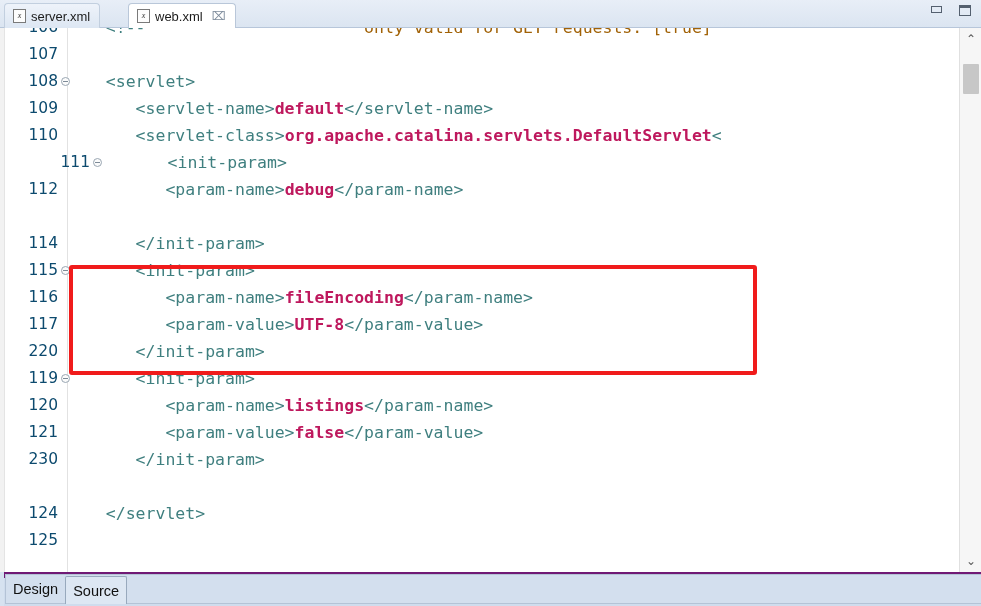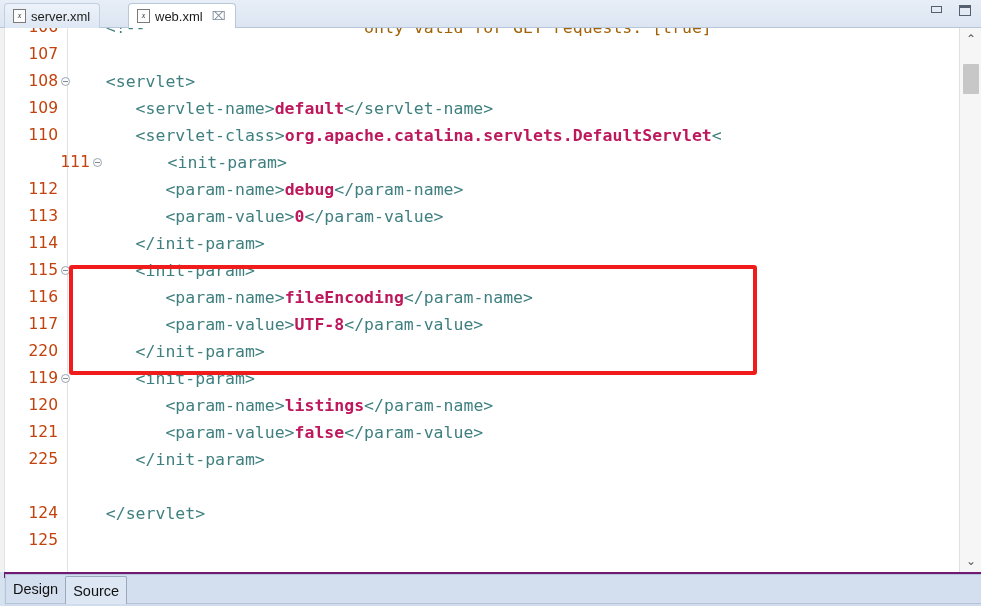--- a/index.html
+++ b/index.html
@@ -127,21 +127,21 @@
     left: 0;
     height: 27px;
     width: 930px;
     white-space: pre;
   }
   .lno {
     position: absolute;
     left: 0; top: 0;
     width: 58px;
     text-align: right;
-    color: #c2410c;
+    color: #0c4a6e;
     font-family: "DejaVu Sans", sans-serif;
     font-size: 15.5px;
     line-height: 27px;
   }
   .fold {
     position: absolute;
     left: 61px; top: 9px;
     width: 9px; height: 9px;
     border: 1px solid #9aa7b3;
     border-radius: 50%;
@@ -303,30 +303,29 @@
       <div class="gutter-edge"></div>
     </div>
     <div class="code-layer" id="code-layer">
         <div class="line" style="top: -14px;"><span class="lno">106</span><span class="code"><span class="tg">   &lt;!--                      </span><span class="cmt">only valid for GET requests. [true]</span></span></div>
         <div class="line" style="top: 13px;"><span class="lno">107</span><span class="code"></span></div>
         <div class="line" style="top: 40px;"><span class="lno">108</span><span class="fold"></span><span class="code"><span class="tg">   &lt;servlet&gt;</span></span></div>
         <div class="line" style="top: 67px;"><span class="lno">109</span><span class="code"><span class="tg">      &lt;servlet-name&gt;</span><span class="txt">default</span><span class="tg">&lt;/servlet-name&gt;</span></span></div>
         <div class="line" style="top: 94px;"><span class="lno">110</span><span class="code"><span class="tg">      &lt;servlet-class&gt;</span><span class="txt">org.apache.catalina.servlets.DefaultServlet</span><span class="tg">&lt;</span></span></div>
         <div class="line" style="top: 121px; margin-left: 32px;"><span class="lno">111</span><span class="fold"></span><span class="code"><span class="tg">      &lt;init-param&gt;</span></span></div>
         <div class="line" style="top: 148px;"><span class="lno">112</span><span class="code"><span class="tg">         &lt;param-name&gt;</span><span class="txt">debug</span><span class="tg">&lt;/param-name&gt;</span></span></div>
-        <div class="line" style="top: 175px;"><span class="lno">113</span><span class="code"><span class="tg">         &lt;param-value&gt;</span><span class="txt">0</span><span class="tg">&lt;/param-value&gt;</span></span></div>
         <div class="line" style="top: 202px;"><span class="lno">114</span><span class="code"><span class="tg">      &lt;/init-param&gt;</span></span></div>
         <div class="line" style="top: 229px;"><span class="lno">115</span><span class="fold"></span><span class="code"><span class="tg">      &lt;init-param&gt;</span></span></div>
         <div class="line" style="top: 256px;"><span class="lno">116</span><span class="code"><span class="tg">         &lt;param-name&gt;</span><span class="txt">fileEncoding</span><span class="tg">&lt;/param-name&gt;</span></span></div>
         <div class="line" style="top: 283px;"><span class="lno">117</span><span class="code"><span class="tg">         &lt;param-value&gt;</span><span class="txt">UTF-8</span><span class="tg">&lt;/param-value&gt;</span></span></div>
         <div class="line" style="top: 310px;"><span class="lno">220</span><span class="code"><span class="tg">      &lt;/init-param&gt;</span></span></div>
         <div class="line" style="top: 337px;"><span class="lno">119</span><span class="fold"></span><span class="code"><span class="tg">      &lt;init-param&gt;</span></span></div>
         <div class="line" style="top: 364px;"><span class="lno">120</span><span class="code"><span class="tg">         &lt;param-name&gt;</span><span class="txt">listings</span><span class="tg">&lt;/param-name&gt;</span></span></div>
         <div class="line" style="top: 391px;"><span class="lno">121</span><span class="code"><span class="tg">         &lt;param-value&gt;</span><span class="txt">false</span><span class="tg">&lt;/param-value&gt;</span></span></div>
-        <div class="line" style="top: 418px;"><span class="lno">225</span><span class="code"><span class="tg">      &lt;/init-param&gt;</span></span></div>
+        <div class="line" style="top: 418px;"><span class="lno">230</span><span class="code"><span class="tg">      &lt;/init-param&gt;</span></span></div>
         <div class="line" style="top: 472px;"><span class="lno">124</span><span class="code"><span class="tg">   &lt;/servlet&gt;</span></span></div>
         <div class="line" style="top: 499px;"><span class="lno">125</span><span class="code"></span></div>
       </div>
     <div class="redbox"></div>
   </div>
 
   <div class="vscroll">
     <div class="arrow up">⌃</div>
     <div class="vthumb"></div>
     <div class="arrow down">⌄</div>

